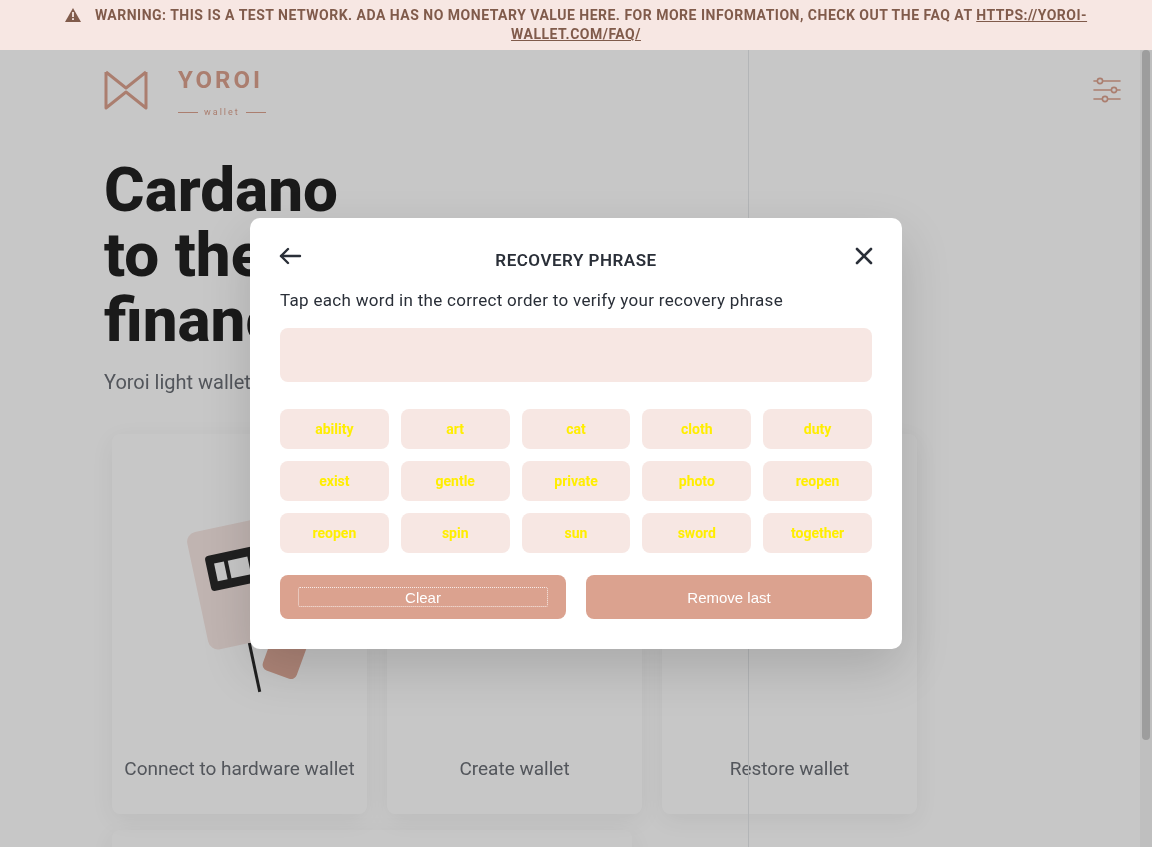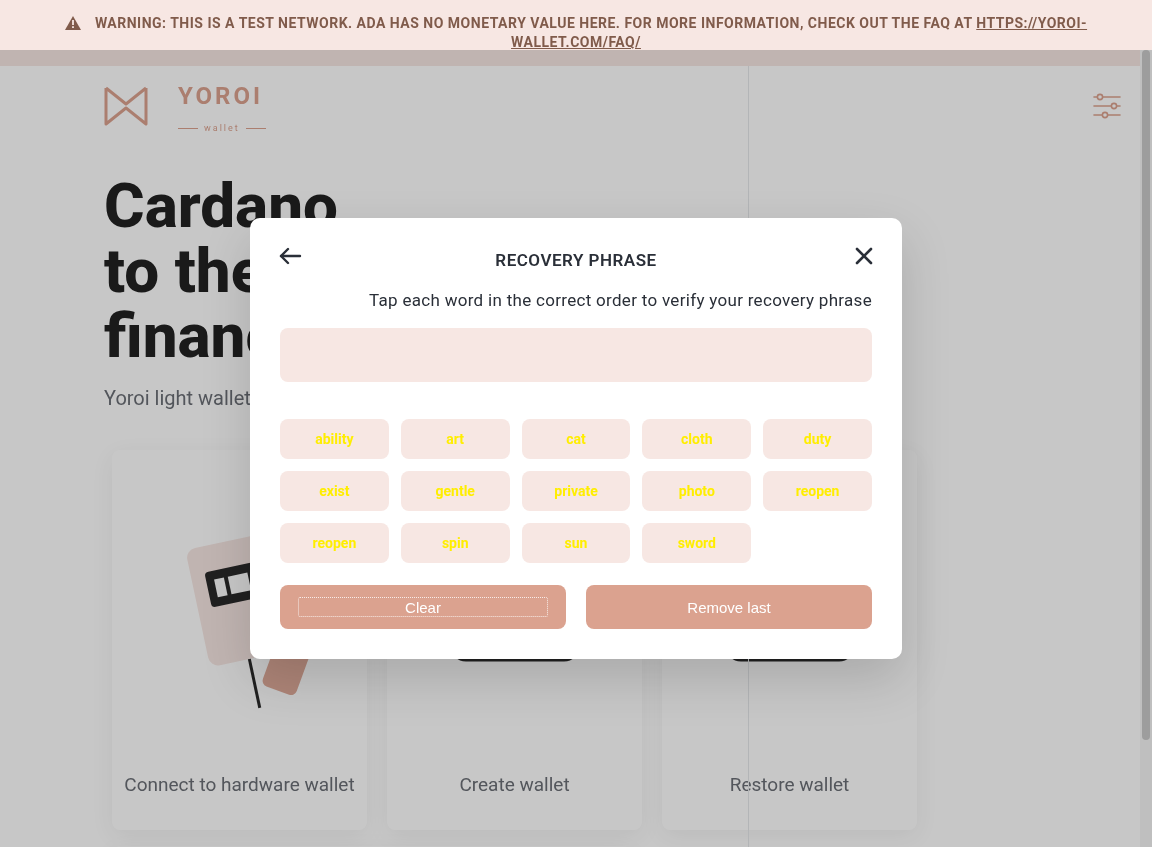--- a/index.html
+++ b/index.html
@@ -14,21 +14,21 @@
   }
 
   
   .banner {
     background: var(--pink);
     color: var(--brown);
     font-size: 14px;
     font-weight: 700;
     letter-spacing: .5px;
     text-align: center;
-    padding: 14px 40px;
+    padding: 6px 40px;
     line-height: 1.35;
   }
   .banner a { color: var(--brown); text-decoration: underline; }
   .banner .warn-icon { display:inline-block; margin-right:10px; }
   .banner .warn-icon svg { vertical-align: -2px; }
 
   
   .page {
     position: relative;
     width: 100%;
@@ -91,29 +91,29 @@
     position:relative; height:28px;
   }
   .modal-header .title { font-size:17px; font-weight:600; letter-spacing:.5px; color:#2a2f38; }
   .modal-header .back, .modal-header .close {
     position:absolute; top:0; color:#2a2f38;
   }
   .modal-header .back { left:-2px; }
   .modal-header .close { right:-2px; }
 
   .modal .instruction {
-    text-align:right; color:#2a2f38; font-size:17px; margin-top:16px; letter-spacing:.3px;
+    text-align:left; color:#2a2f38; font-size:17px; margin-top:16px; letter-spacing:.3px;
   }
 
   .selected-area {
     margin-top:18px; height:54px; border-radius:8px; background: var(--pink);
   }
 
   .word-grid {
-    margin-top:37px;
+    margin-top:27px;
     display:grid; grid-template-columns: repeat(5, 1fr); gap:12px;
   }
   .word {
     height:40px; border-radius:8px; background: var(--pink);
     display:flex; align-items:center; justify-content:center;
     font-size:14px; font-weight:700; color: var(--yellow);
   }
 
   .modal-actions {
     margin-top:22px; display:flex; gap:20px;
@@ -270,20 +270,21 @@
         <div class="word">duty</div>
         <div class="word">exist</div>
         <div class="word">gentle</div>
         <div class="word">private</div>
         <div class="word">photo</div>
         <div class="word">reopen</div>
         <div class="word">reopen</div>
         <div class="word">spin</div>
         <div class="word">sun</div>
         <div class="word">sword</div>
+        <div class="word">together</div>
       </div>
 
     <div class="modal-actions">
       <button class="btn clear">
         <span>Clear</span>
       </button>
       <button class="btn">
         <span>Remove last</span>
       </button>
     </div>

